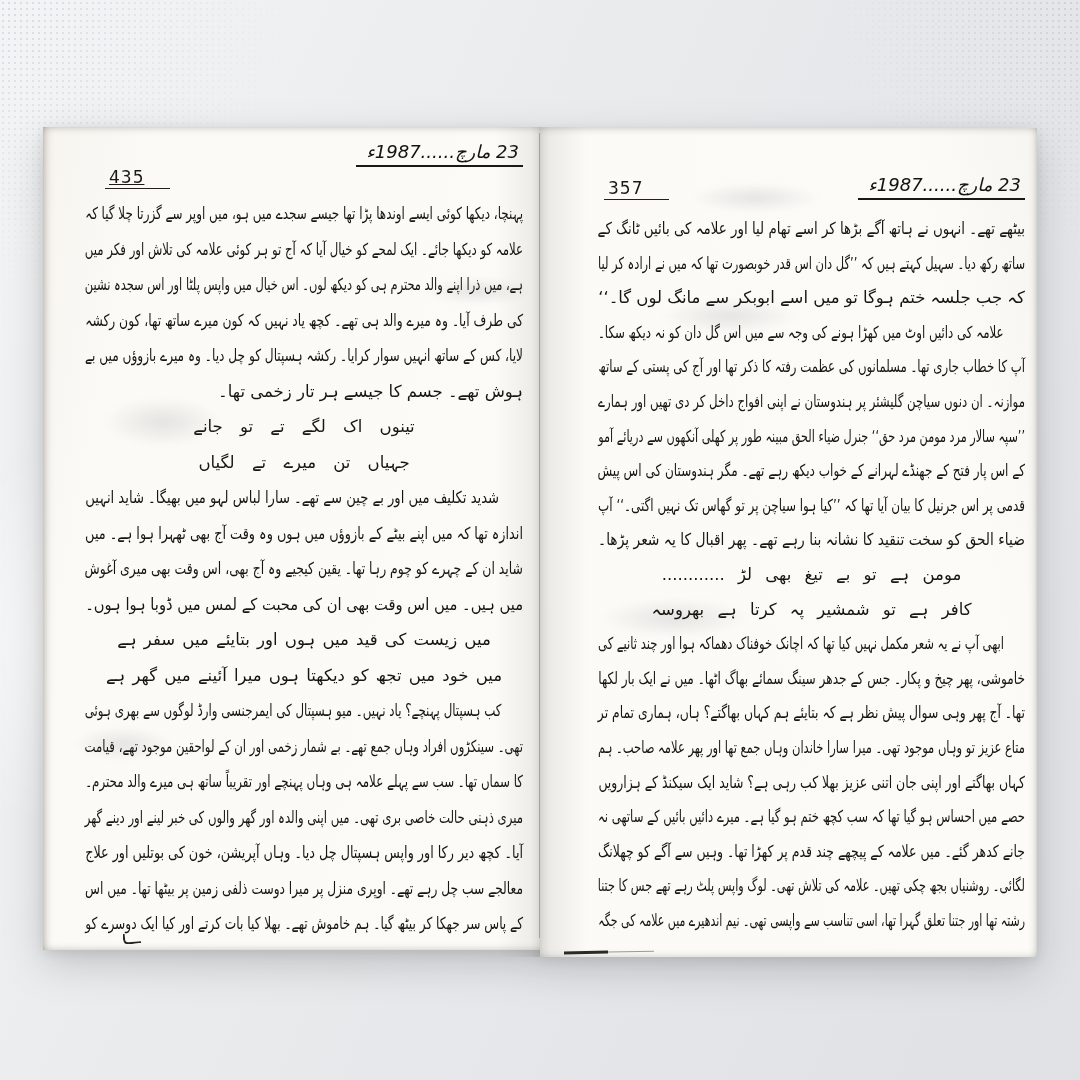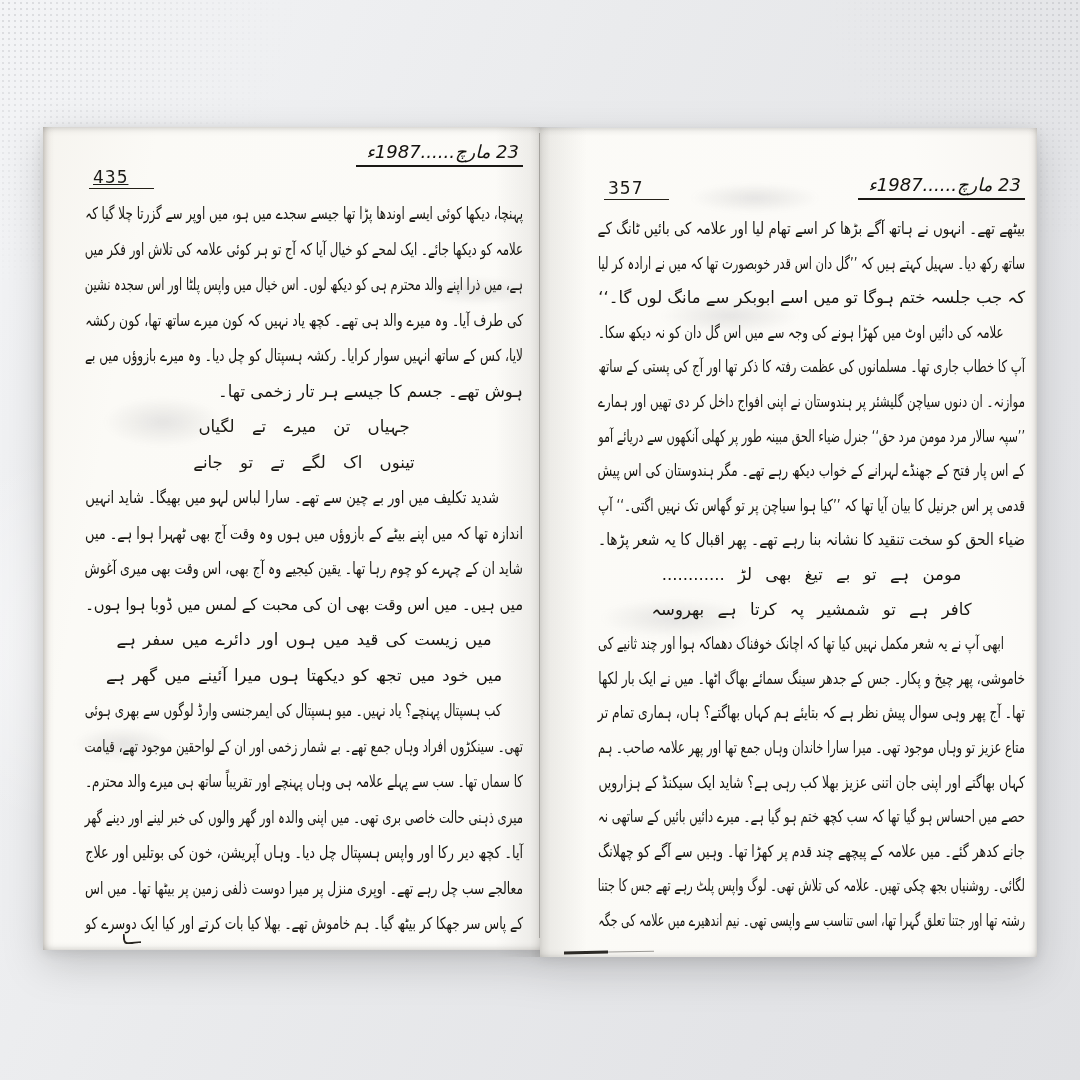--- a/index.html
+++ b/index.html
@@ -39,21 +39,21 @@
 
   .head-row{position:relative;direction:rtl;}
   .head-row-left{height:55px;}
   .head-row-right{height:64px;}
   .header{font-style:italic;font-size:18px;color:#15130f;letter-spacing:.5px;
     border-bottom:2.5px solid #1b1915;padding:0 4px 3px 10px;white-space:nowrap;}
   .head-row-left .header{position:absolute;right:0;top:0;}
   .head-row-right .header{position:absolute;right:0;top:26px;}
   .page-num{font-size:17px;color:#1b1915;letter-spacing:1px;font-style:normal;
     border-bottom:1.8px solid #242018;padding:0 26px 1px 4px;white-space:nowrap;}
-  .head-row-left .page-num{position:absolute;left:4px;top:26px;text-decoration:underline;}
+  .head-row-left .page-num{position:absolute;left:20px;top:26px;text-decoration:underline;}
   .head-row-right .page-num{position:absolute;left:6px;top:30px;}
 
   .para,.verse{direction:rtl;}
   .tline{display:block;direction:rtl;white-space:nowrap;text-align:right;
     color:#17150f;font-size:16.5px;}
   .pl .tline{height:35.5px;line-height:35.5px;}
   .pr .tline{height:34.6px;line-height:34.6px;}
   .indent .tline:first-child{padding-right:30px;}
   .verse .tline{text-align:center;word-spacing:12px;}
   .verse-tight .tline{word-spacing:2px;}
@@ -87,31 +87,31 @@
         </div>
         <div class="para justify">
             <div class="tline" style="transform-origin: right center; transform: scaleX(0.724);">پہنچا، دیکھا کوئی ایسے اوندھا پڑا تھا جیسے سجدے میں ہو، میں اوپر سے گزرتا چلا گیا کہ</div>
             <div class="tline" style="transform-origin: right center; transform: scaleX(0.712);">علامہ کو دیکھا جائے۔ ایک لمحے کو خیال آیا کہ آج تو ہر کوئی علامہ کی تلاش اور فکر میں</div>
             <div class="tline" style="transform-origin: right center; transform: scaleX(0.693);">ہے، میں ذرا اپنے والد محترم ہی کو دیکھ لوں۔ اس خیال میں واپس پلٹا اور اس سجدہ نشین</div>
             <div class="tline" style="transform-origin: right center; transform: scaleX(0.746);">کی طرف آیا۔ وہ میرے والد ہی تھے۔ کچھ یاد نہیں کہ کون میرے ساتھ تھا، کون رکشہ</div>
             <div class="tline" style="transform-origin: right center; transform: scaleX(0.737);">لایا، کس کے ساتھ انہیں سوار کرایا۔ رکشہ ہسپتال کو چل دیا۔ وہ میرے بازوؤں میں بے</div>
             <div class="tline" style="word-spacing: 0px;">ہوش تھے۔ جسم کا جیسے ہر تار زخمی تھا۔</div>
           </div>
         <div class="verse">
+            <div class="tline">تینوں اک لگے تے تو جانے</div>
             <div class="tline">جہیاں تن میرے تے لگیاں</div>
-            <div class="tline">تینوں اک لگے تے تو جانے</div>
           </div>
         <div class="para justify indent">
             <div class="tline" style="transform-origin: right center; transform: scaleX(0.796);">شدید تکلیف میں اور بے چین سے تھے۔ سارا لباس لہو میں بھیگا۔ شاید انہیں</div>
             <div class="tline" style="transform-origin: right center; transform: scaleX(0.778);">اندازہ تھا کہ میں اپنے بیٹے کے بازوؤں میں ہوں وہ وقت آج بھی ٹھہرا ہوا ہے۔ میں</div>
             <div class="tline" style="transform-origin: right center; transform: scaleX(0.753);">شاید ان کے چہرے کو چوم رہا تھا۔ یقین کیجیے وہ آج بھی، اس وقت بھی میری آغوش</div>
             <div class="tline" style="transform-origin: right center; transform: scaleX(0.89);">میں ہیں۔ میں اس وقت بھی ان کی محبت کے لمس میں ڈوبا ہوا ہوں۔</div>
           </div>
         <div class="verse verse-tight">
-            <div class="tline">میں زیست کی قید میں ہوں اور دائرے میں سفر ہے</div>
+            <div class="tline">میں زیست کی قید میں ہوں اور بتایئے میں سفر ہے</div>
             <div class="tline">میں خود میں تجھ کو دیکھتا ہوں میرا آئینے میں گھر ہے</div>
           </div>
         <div class="para justify indent">
             <div class="tline" style="transform-origin: right center; transform: scaleX(0.717);">کب ہسپتال پہنچے؟ یاد نہیں۔ میو ہسپتال کی ایمرجنسی وارڈ لوگوں سے بھری ہوئی</div>
             <div class="tline" style="transform-origin: right center; transform: scaleX(0.708);">تھی۔ سینکڑوں افراد وہاں جمع تھے۔ بے شمار زخمی اور ان کے لواحقین موجود تھے، قیامت</div>
             <div class="tline" style="transform-origin: right center; transform: scaleX(0.718);">کا سماں تھا۔ سب سے پہلے علامہ ہی وہاں پہنچے اور تقریباً ساتھ ہی میرے والد محترم۔</div>
             <div class="tline" style="transform-origin: right center; transform: scaleX(0.709);">میری ذہنی حالت خاصی بری تھی۔ میں اپنی والدہ اور گھر والوں کی خبر لینے اور دینے گھر</div>
             <div class="tline" style="transform-origin: right center; transform: scaleX(0.772);">آیا۔ کچھ دیر رکا اور واپس ہسپتال چل دیا۔ وہاں آپریشن، خون کی بوتلیں اور علاج</div>
             <div class="tline" style="transform-origin: right center; transform: scaleX(0.741);">معالجے سب چل رہے تھے۔ اوپری منزل پر میرا دوست ذلفی زمین پر بیٹھا تھا۔ میں اس</div>
             <div class="tline" style="transform-origin: right center; transform: scaleX(0.737);">کے پاس سر جھکا کر بیٹھ گیا۔ ہم خاموش تھے۔ بھلا کیا بات کرتے اور کیا ایک دوسرے کو</div>
@@ -125,21 +125,21 @@
       <div class="smudge" style="left:120px;top:170px;width:140px;height:36px;"></div>
       <div class="smudge" style="left:60px;top:470px;width:150px;height:40px;"></div>
       <div class="content content-right pr">
         <div class="head-row head-row-right">
           <span class="page-num">357</span>
           <span class="header">23 مارچ......1987ء</span>
         </div>
         <div class="para justify">
             <div class="tline" style="transform-origin: right center; transform: scaleX(0.812);">بیٹھے تھے۔ انہوں نے ہاتھ آگے بڑھا کر اسے تھام لیا اور علامہ کی بائیں ٹانگ کے</div>
             <div class="tline" style="transform-origin: right center; transform: scaleX(0.695);">ساتھ رکھ دیا۔ سہیل کہتے ہیں کہ ’’گل دان اس قدر خوبصورت تھا کہ میں نے ارادہ کر لیا</div>
-            <div class="tline" style="word-spacing: -0.08px;">کہ جب جلسہ ختم ہوگا تو میں اسے ابوبکر سے مانگ لوں گا۔‘‘</div>
+            <div class="tline" style="word-spacing: -0.08px; text-align: center;">کہ جب جلسہ ختم ہوگا تو میں اسے ابوبکر سے مانگ لوں گا۔‘‘</div>
           </div>
         <div class="para justify indent">
             <div class="tline" style="transform-origin: right center; transform: scaleX(0.715);">علامہ کی دائیں اوٹ میں کھڑا ہونے کی وجہ سے میں اس گل دان کو نہ دیکھ سکا۔</div>
             <div class="tline" style="transform-origin: right center; transform: scaleX(0.71);">آپ کا خطاب جاری تھا۔ مسلمانوں کی عظمت رفتہ کا ذکر تھا اور آج کی پستی کے ساتھ</div>
             <div class="tline" style="transform-origin: right center; transform: scaleX(0.713);">موازنہ۔ ان دنوں سیاچن گلیشئر پر ہندوستان نے اپنی افواج داخل کر دی تھیں اور ہمارے</div>
             <div class="tline" style="transform-origin: right center; transform: scaleX(0.68);">’’سپہ سالار مرد مومن مرد حق‘‘ جنرل ضیاء الحق مبینہ طور پر کھلی آنکھوں سے دریائے آمو</div>
             <div class="tline" style="transform-origin: right center; transform: scaleX(0.729);">کے اس پار فتح کے جھنڈے لہرانے کے خواب دیکھ رہے تھے۔ مگر ہندوستان کی اس پیش</div>
             <div class="tline" style="transform-origin: right center; transform: scaleX(0.724);">قدمی پر اس جرنیل کا بیان آیا تھا کہ ’’کیا ہوا سیاچن پر تو گھاس تک نہیں اگتی۔‘‘ آپ</div>
             <div class="tline" style="transform-origin: right center; transform: scaleX(0.839);">ضیاء الحق کو سخت تنقید کا نشانہ بنا رہے تھے۔ پھر اقبال کا یہ شعر پڑھا۔</div>
           </div>

